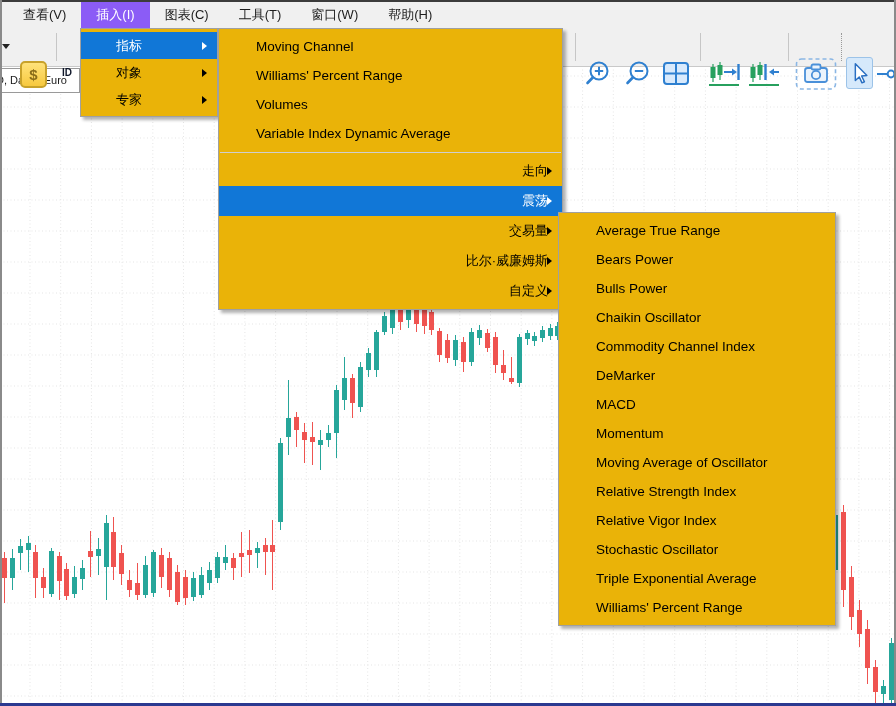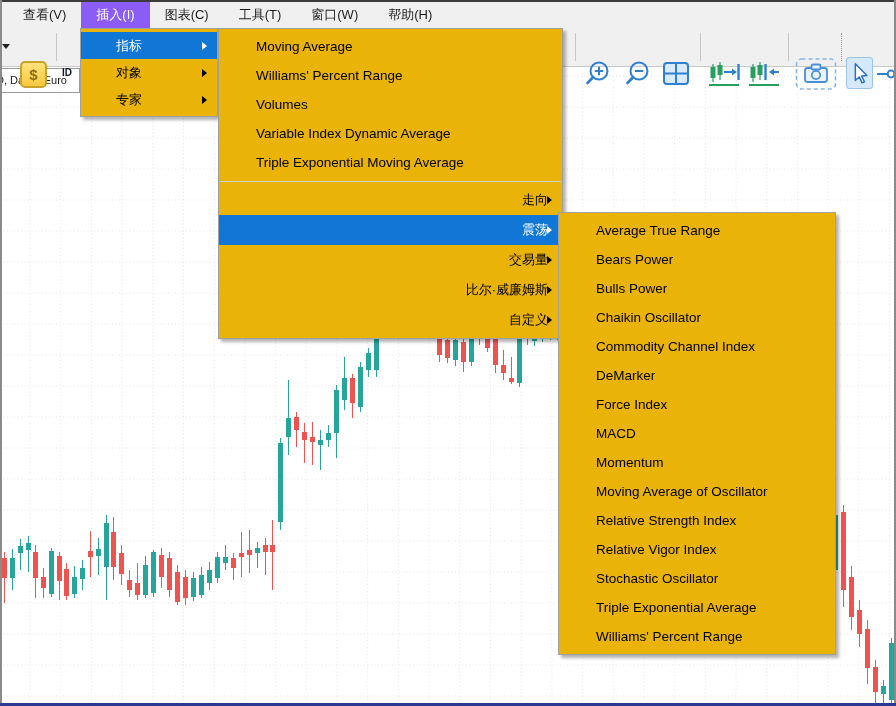--- a/index.html
+++ b/index.html
@@ -387,33 +387,30 @@
         <span>对象</span>
         <span class="arrow"></span>
       </div>
       <div class="row">
         <span>专家</span>
         <span class="arrow"></span>
       </div>
     </div>
   <div id="panel-indicators" class="panel">
       <div class="row eng">
-        <span>Moving Average</span>
+        <span>Moving Channel</span>
       </div>
       <div class="row eng">
         <span>Williams' Percent Range</span>
       </div>
       <div class="row eng">
         <span>Volumes</span>
       </div>
       <div class="row eng">
         <span>Variable Index Dynamic Average</span>
-      </div>
-      <div class="row eng">
-        <span>Triple Exponential Moving Average</span>
       </div>
       <div class="menu-sep">
         <div></div>
       </div>
       <div class="row cn">
         <span>走向</span>
         <span class="arrow"></span>
       </div>
       <div class="row cn hl">
         <span>震荡</span>
@@ -443,23 +440,20 @@
         <span>Bulls Power</span>
       </div>
       <div class="row eng">
         <span>Chaikin Oscillator</span>
       </div>
       <div class="row eng">
         <span>Commodity Channel Index</span>
       </div>
       <div class="row eng">
         <span>DeMarker</span>
-      </div>
-      <div class="row eng">
-        <span>Force Index</span>
       </div>
       <div class="row eng">
         <span>MACD</span>
       </div>
       <div class="row eng">
         <span>Momentum</span>
       </div>
       <div class="row eng">
         <span>Moving Average of Oscillator</span>
       </div>

